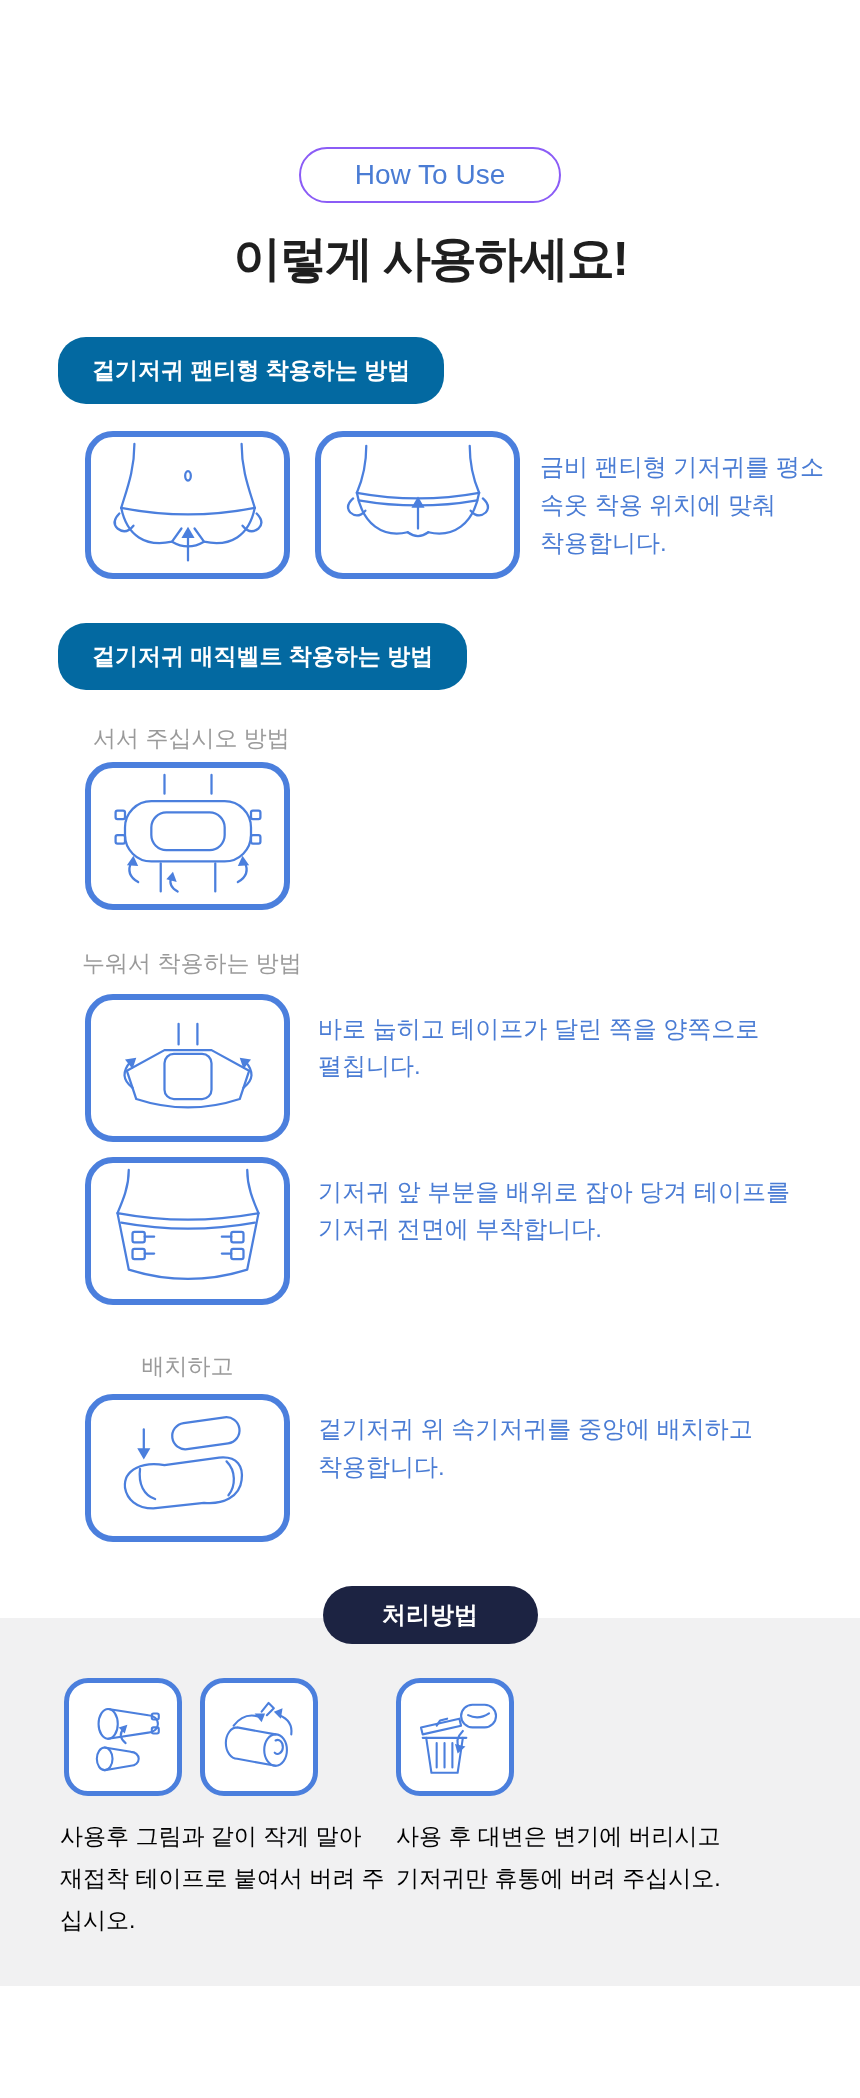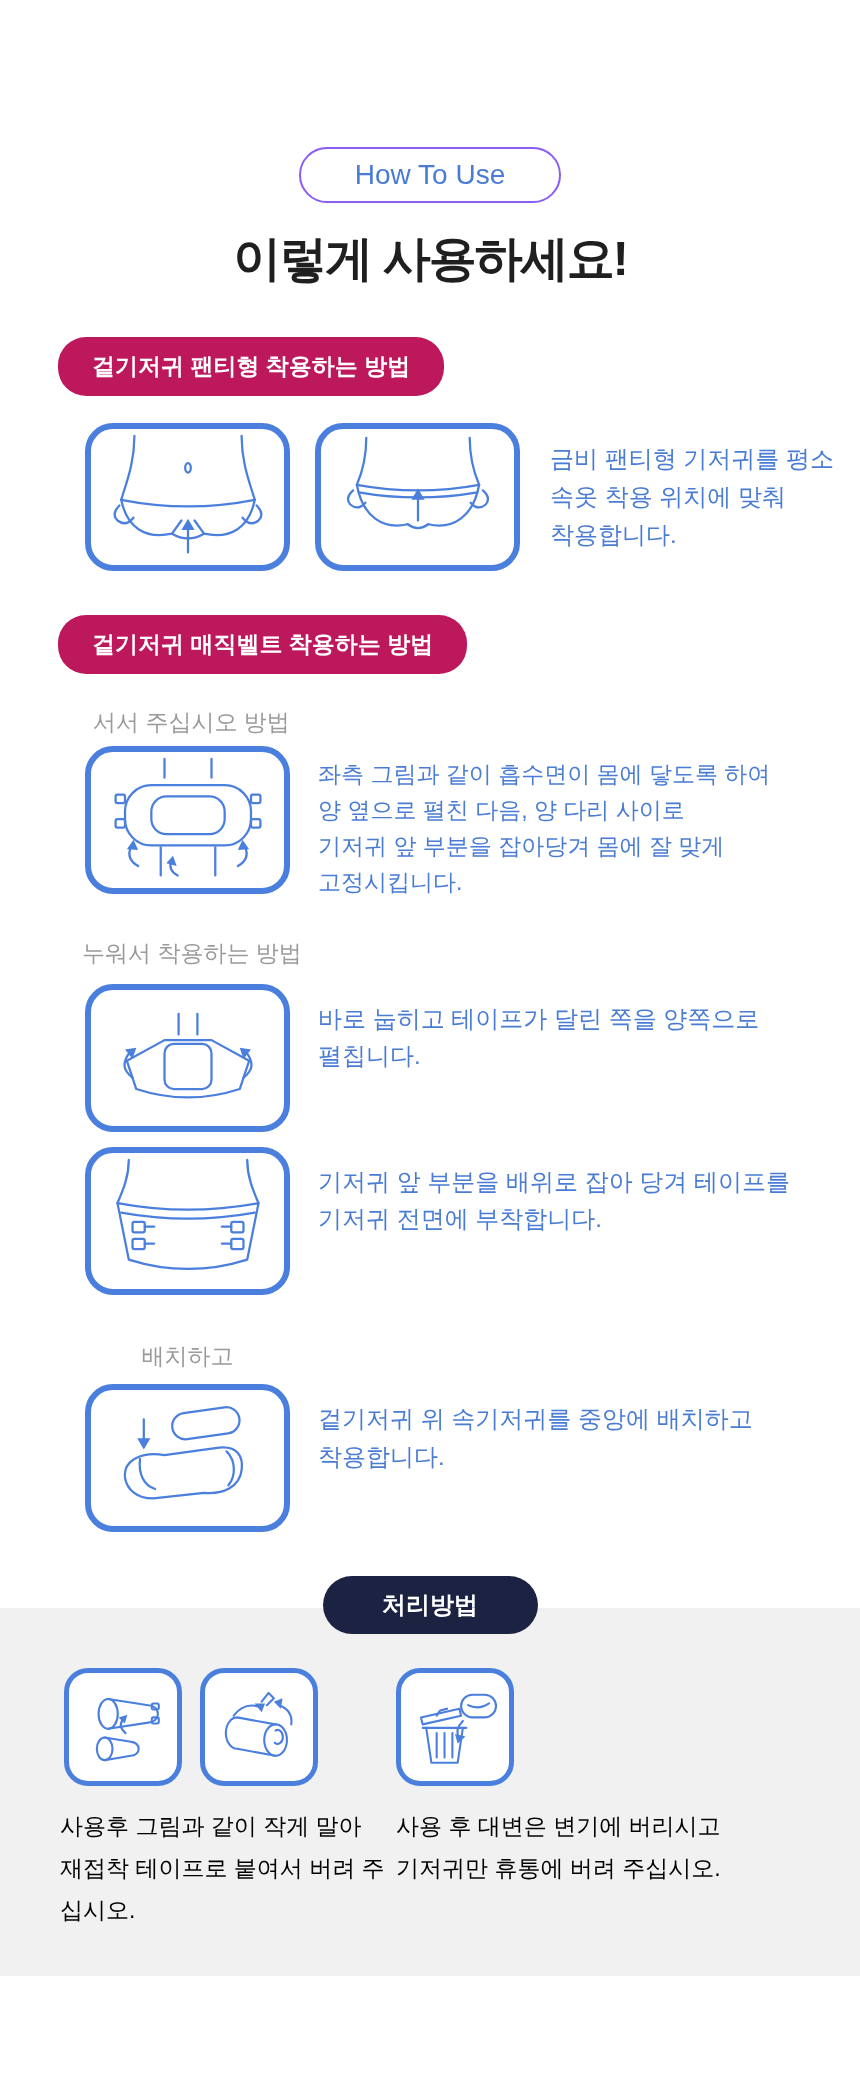--- a/index.html
+++ b/index.html
@@ -6,37 +6,37 @@
   body { background:#fff; font-family:"Liberation Sans", sans-serif; }
   .page { width:860px; height:2098px; margin:0 auto; background:#fff; overflow:hidden; position:relative; }
 
   .htu-pill { width:262px; height:56px; margin:147px auto 0; border:2px solid #8b5cf6;
     border-radius:36px; display:flex; align-items:center; justify-content:center;
     color:#4a7cd4; font-size:28px; font-weight:400; background:#fff; }
 
   .title { margin-top:24px; text-align:center; font-size:48px; font-weight:800;
     color:#1f1f1f; letter-spacing:-2px; }
 
-  .badge { display:inline-flex; align-items:center; margin:46px 0 0 58px; height:59px;
-    padding:0 34px; background:#be185d; border-radius:28px; color:#fff; font-size:23px;
+  .badge { display:inline-flex; align-items:center; margin:46px 0 0 58px; height:67px;
+    padding:0 34px; background:#0369a1; border-radius:28px; color:#fff; font-size:23px;
     font-weight:700; }
   .badge.second { margin-top:44px; }
 
   .row { display:flex; margin-left:85px; }
   .row-panty { margin-top:27px; align-items:center; }
   .row-standing { margin-top:8px; align-items:flex-start; }
   .row-step { margin-top:15px; align-items:flex-start; }
   .row-inner { margin-top:12px; align-items:flex-start; }
 
   .illus { width:205px; height:148px; flex:0 0 auto; border:6px solid #4b7fdd;
     border-radius:28px; background:#fff; display:flex; align-items:center; justify-content:center; }
   .illus + .illus { margin-left:25px; }
   .illus svg { display:block; }
 
-  .desc { margin-left:30px; color:#4a7cd4; font-size:24px; line-height:38px;
+  .desc { margin-left:20px; color:#4a7cd4; font-size:24px; line-height:38px;
     white-space:pre-line; font-weight:500; }
   .row-standing .desc { font-size:23px; line-height:36px; padding-top:10px; margin-left:28px; }
   .row-step .desc { padding-top:16px; margin-left:28px; line-height:37px; }
   .row-inner .desc { padding-top:16px; margin-left:28px; }
 
   .subheading { margin:33px 0 0 93px; color:#9a9a9a; font-size:23px; font-weight:500; }
   .subheading.lying { margin:38px 0 0 82px; }
   .subheading.inner-sub { margin:46px 0 0 85px; width:205px; text-align:center; }
 
   .disposal { margin-top:44px; position:relative; }
@@ -126,24 +126,20 @@
         <rect class="art" x="162" y="66" width="10" height="9" rx="2"></rect>
         <path class="art" d="M66,96 V126 M124,96 V126"></path>
         <path class="art" d="M42,116 q-14,-8 -7,-22"></path>
         <polygon class="art-fill" points="37,88 30,98 42,99"></polygon>
         <path class="art" d="M148,116 q14,-8 7,-22"></path>
         <polygon class="art-fill" points="153,88 160,98 148,99"></polygon>
         <path class="art" d="M84,126 q-10,-5 -7,-15"></path>
         <polygon class="art-fill" points="79,105 72,113 83,116"></polygon>
       </svg>
     </div>
-    <p class="desc">좌측 그림과 같이 흡수면이 몸에 닿도록 하여
-양 옆으로 펼친 다음, 양 다리 사이로
-기저귀 앞 부분을 잡아당겨 몸에 잘 맞게
-고정시킵니다.</p>
   </div>
 
   <h3 class="subheading lying">누워서 착용하는 방법</h3>
 
 
   <div class="row row-step">
     <div class="illus">
       <svg width="180" height="126" viewBox="0 0 190 134">
         <path class="art" d="M85,42 V20 M105,42 V20"></path>
         <path class="art" d="M30,70 L70,48 L120,48 L160,70 L150,100 Q95,118 40,100 Z"></path>

